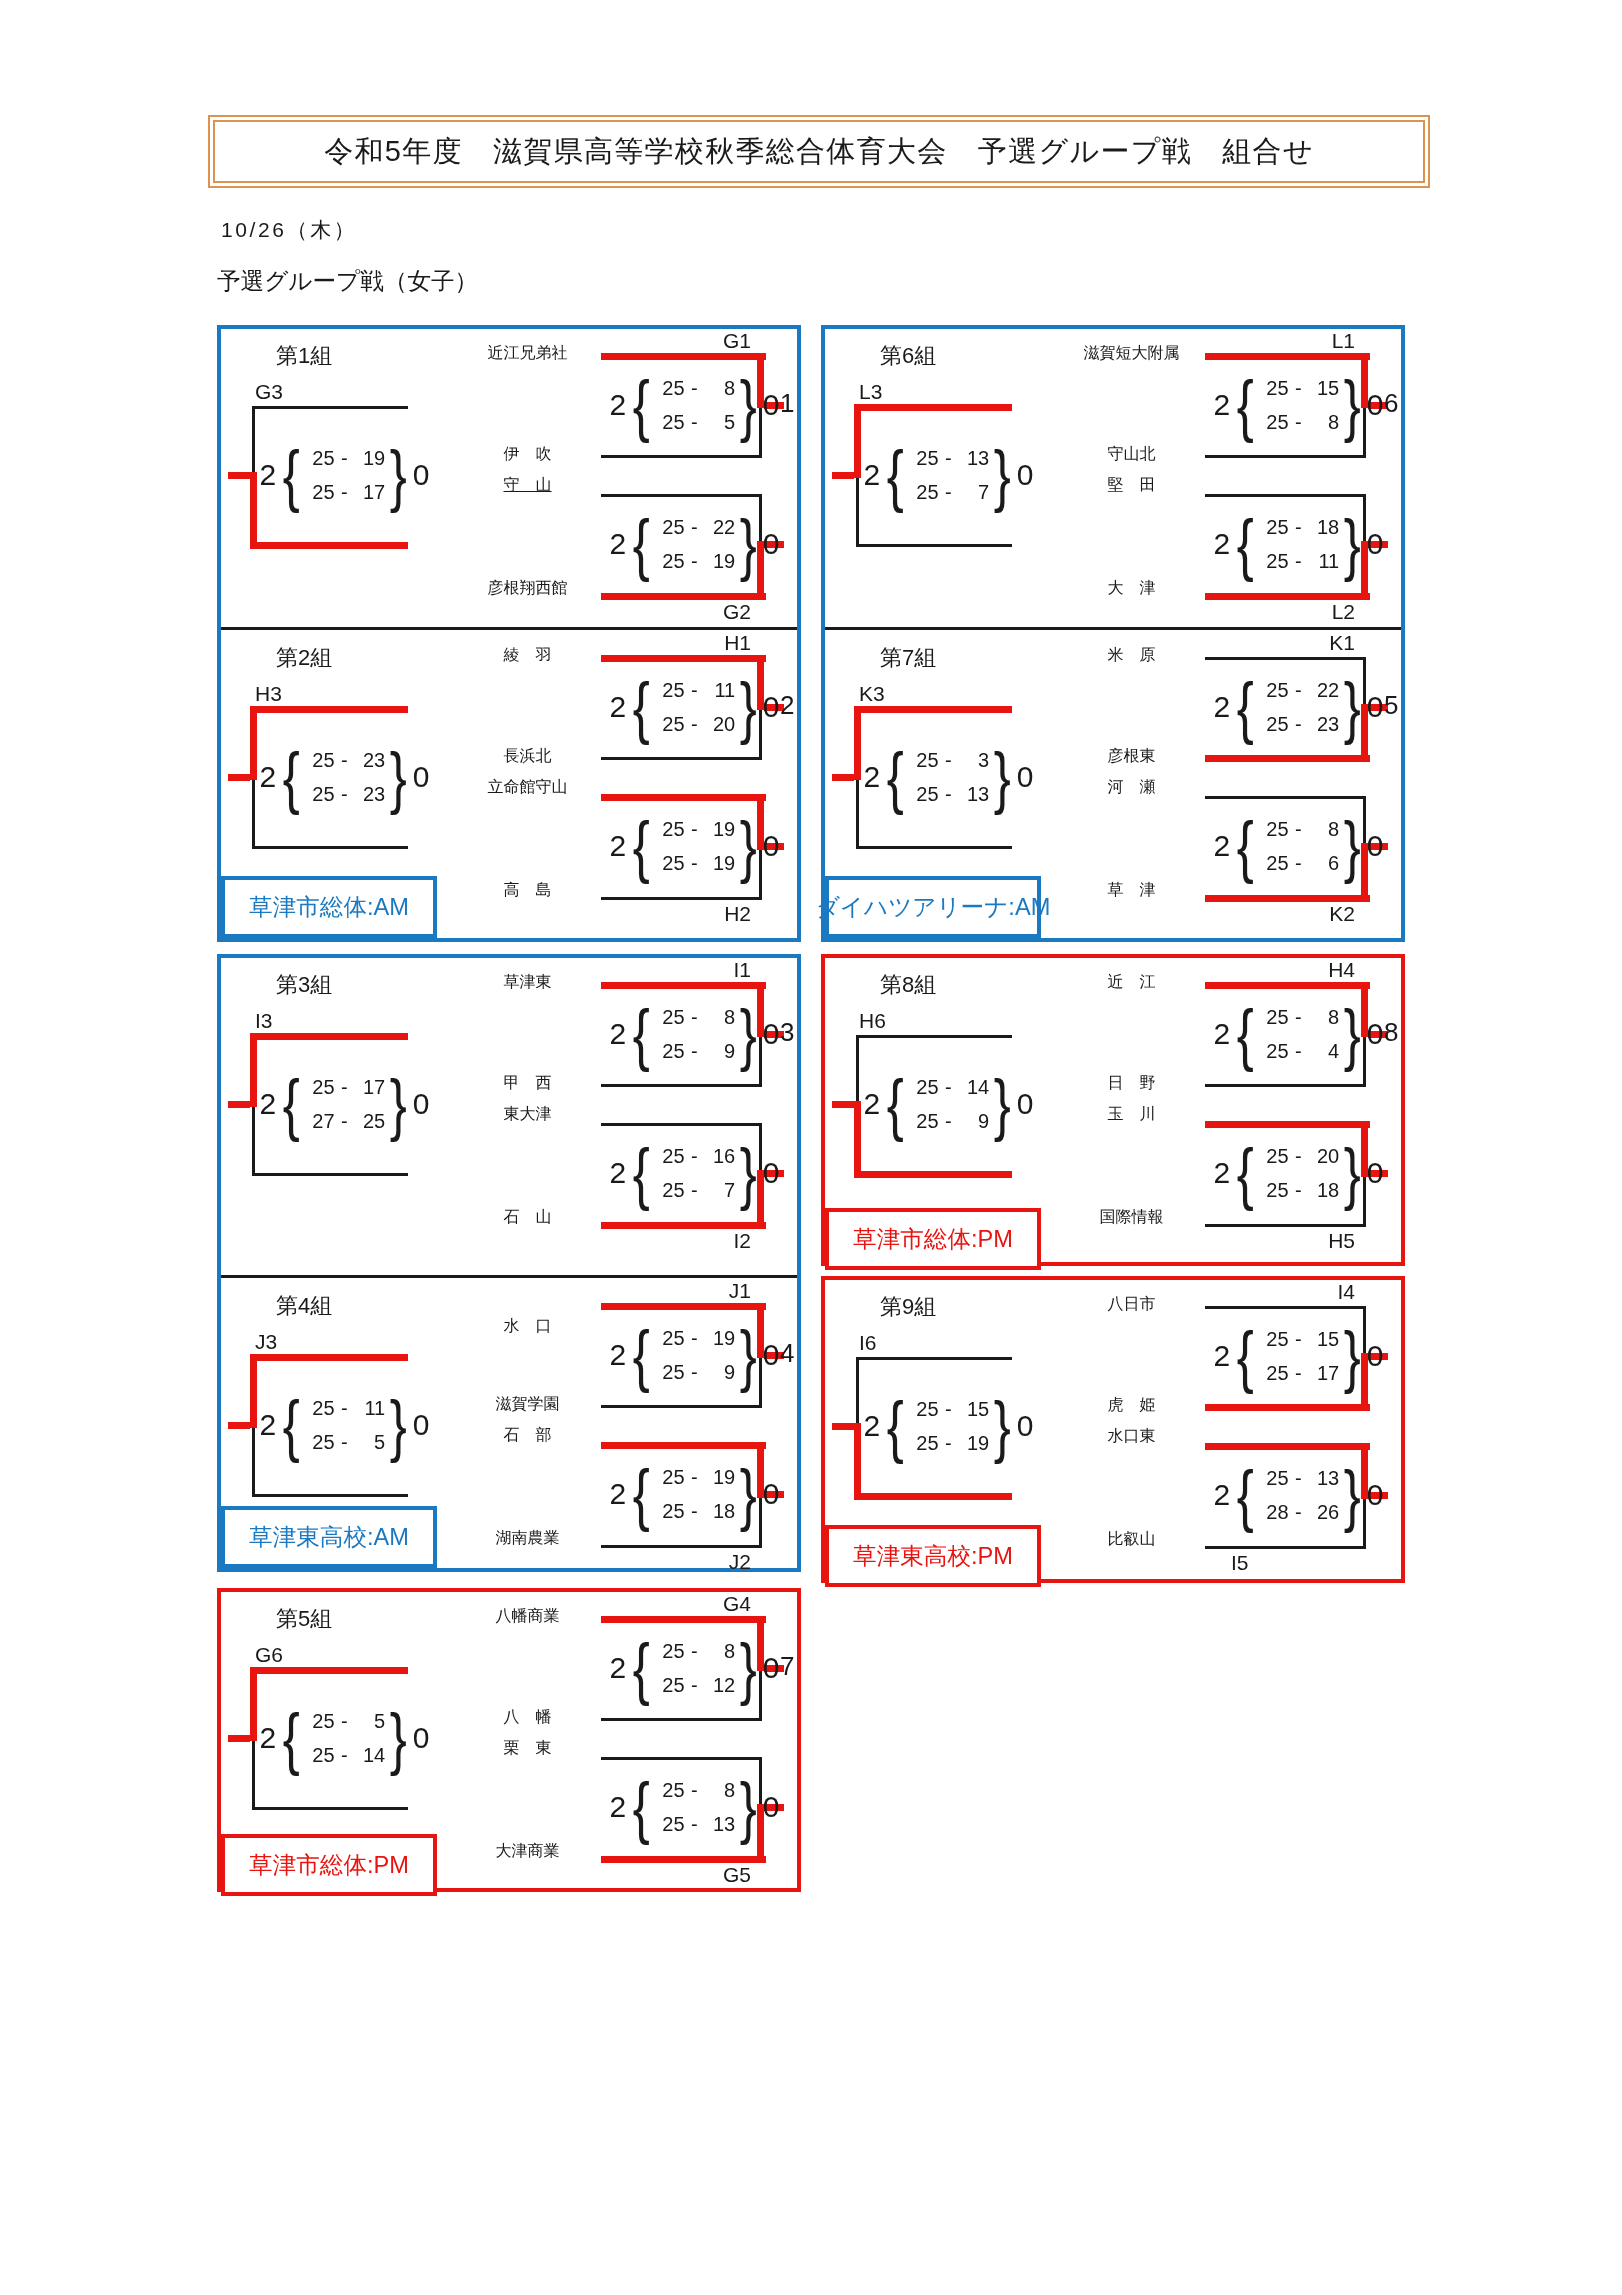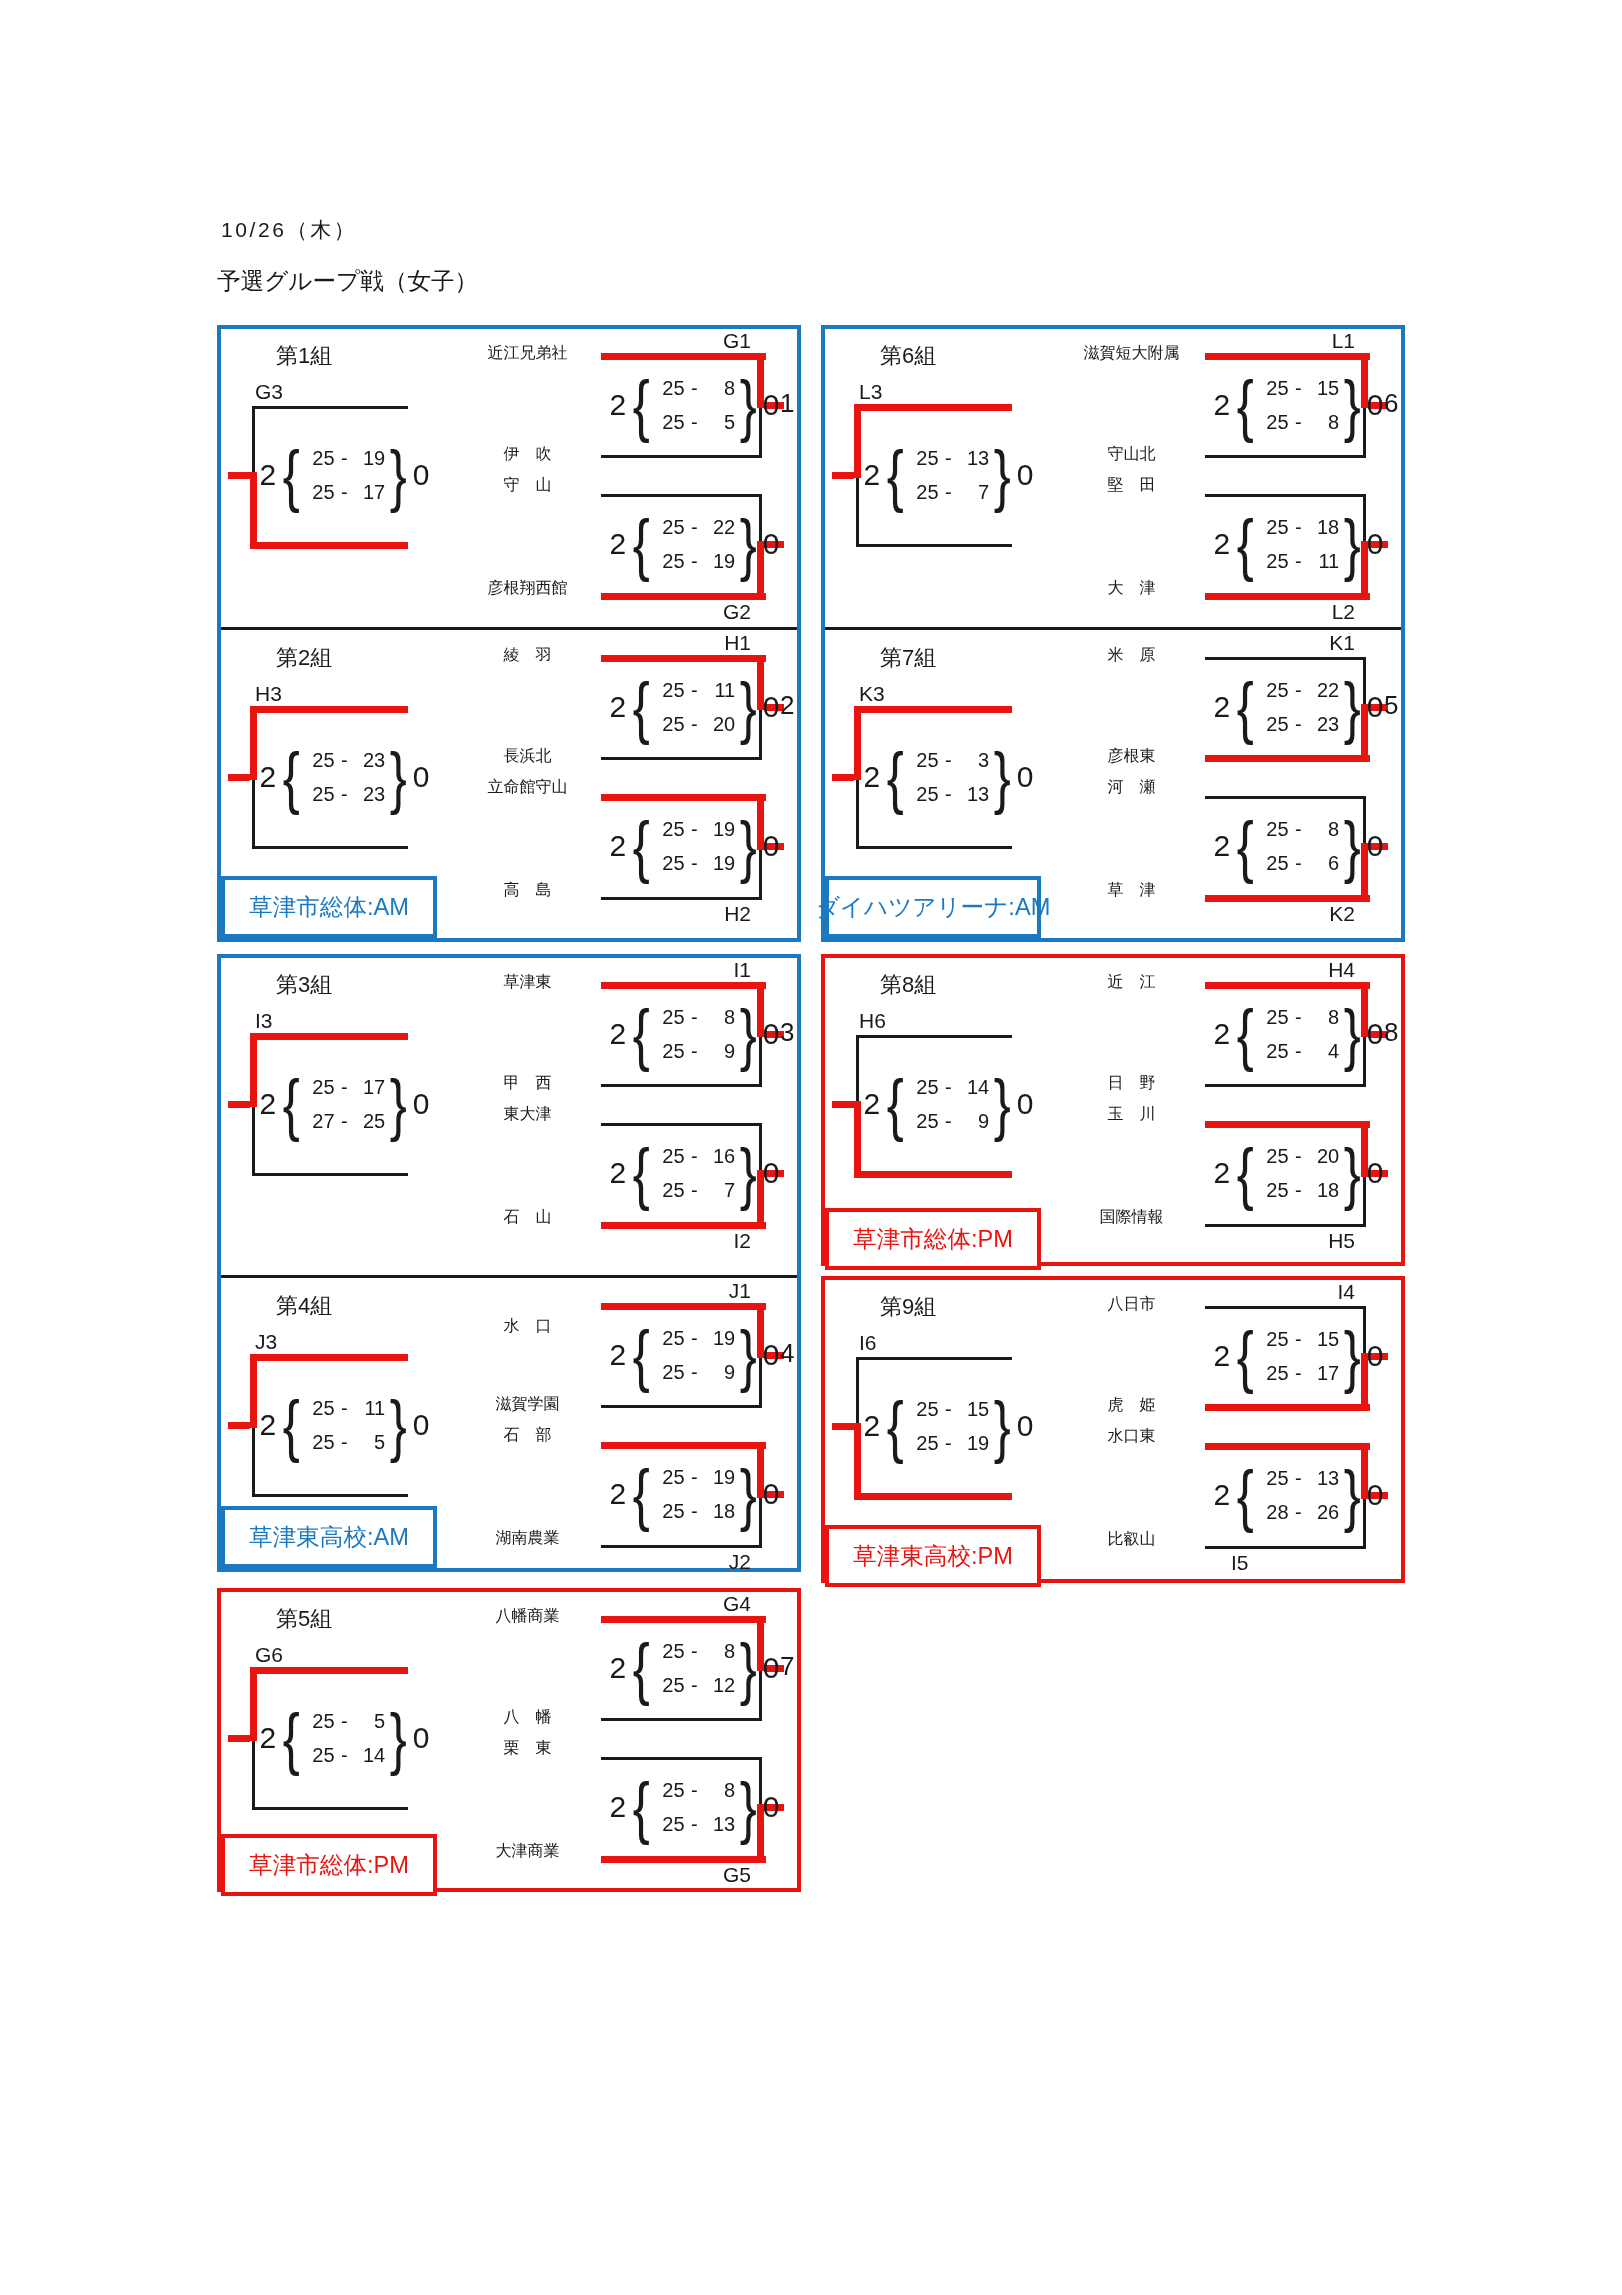--- a/index.html
+++ b/index.html
@@ -43,29 +43,34 @@
   .venue{position:absolute;left:0;width:216px;height:62px;box-sizing:border-box;border:4.6px solid;
          background:#fff;display:flex;align-items:center;justify-content:center;
          font-size:23.6px;white-space:nowrap;}
   .venue.blue{border-color:var(--blue);color:var(--blue);}
   .venue.red{border-color:var(--red);color:var(--red);}
 </style>
 </head>
 <body>
 
 <div id="canvas">
+  <div id="title-outer">
+    <div id="title-inner">
+      <div id="page-title">令和5年度　滋賀県高等学校秋季総合体育大会　予選グループ戦　組合せ</div>
+    </div>
+  </div>
   <div id="event-date">10/26（木）</div>
   <div id="category-label">予選グループ戦（女子）</div>
   <div id="groups-root">
       <div class="container blue" style="left: 217px; top: 325px; width: 584px; height: 617px;">
         <div class="gcell" style="left: 0px; top: 0px; width: 575px; height: 298px;">
           <div class="group-label">第1組</div>
           <div class="team" style="left: 182px; top: 13.7px; width: 249px;">近江兄弟社</div>
           <div class="team" style="left: 182px; top: 115px; width: 249px;">伊　吹</div>
-          <div class="team" style="left: 182px; top: 146px; width: 249px;">守　山</div>
+          <div class="team" style="left: 182px; top: 146px; width: 249px; text-decoration: underline;">守　山</div>
           <div class="team" style="left: 182px; top: 249px; width: 249px;">彦根翔西館</div>
           <div class="hline" style="left: 380px; top: 26px; width: 161px; height: 2.6px;"></div>
           <div class="hline" style="left: 380px; top: 126px; width: 161px; height: 2.6px;"></div>
           <div class="vline" style="left: 538px; top: 26px; width: 2.6px; height: 102px;"></div>
           <div class="hred" style="left: 380px; top: 24px; width: 165px; height: 6.5px;"></div>
           <div class="vred" style="left: 536px; top: 24px; width: 6.5px; height: 55px;"></div>
           <div class="hred" style="left: 543px; top: 73px; width: 19.6px; height: 6.5px;"></div>
           <div class="mcode" style="text-align: right; left: 406px; top: 0px; width: 124px;">G1</div>
           <div class="score" style="left: 385px; top: 30px; height: 92px;">
             <div class="bignum">2</div>

